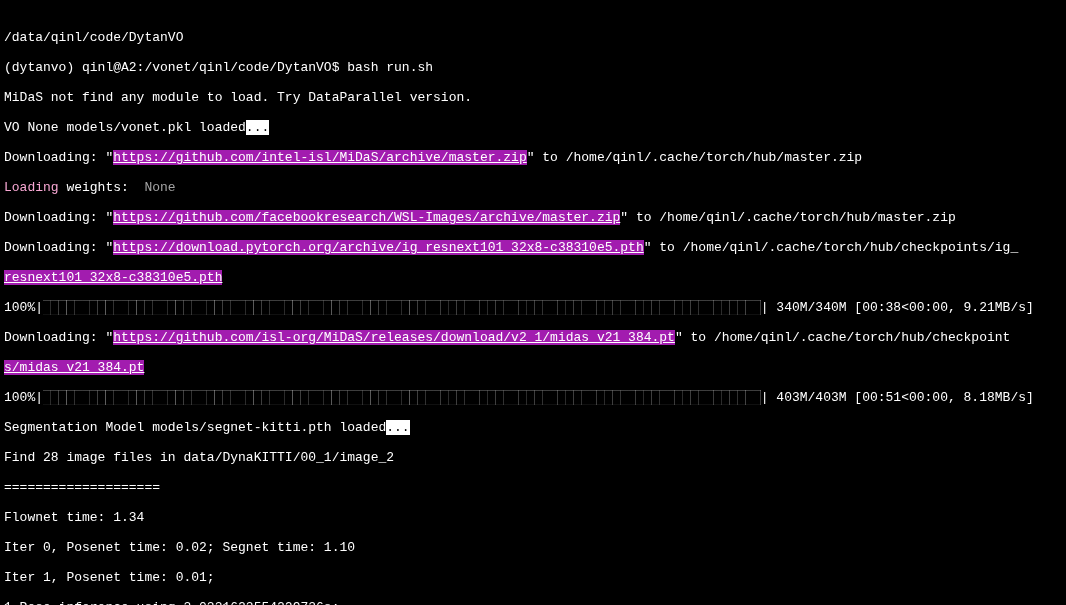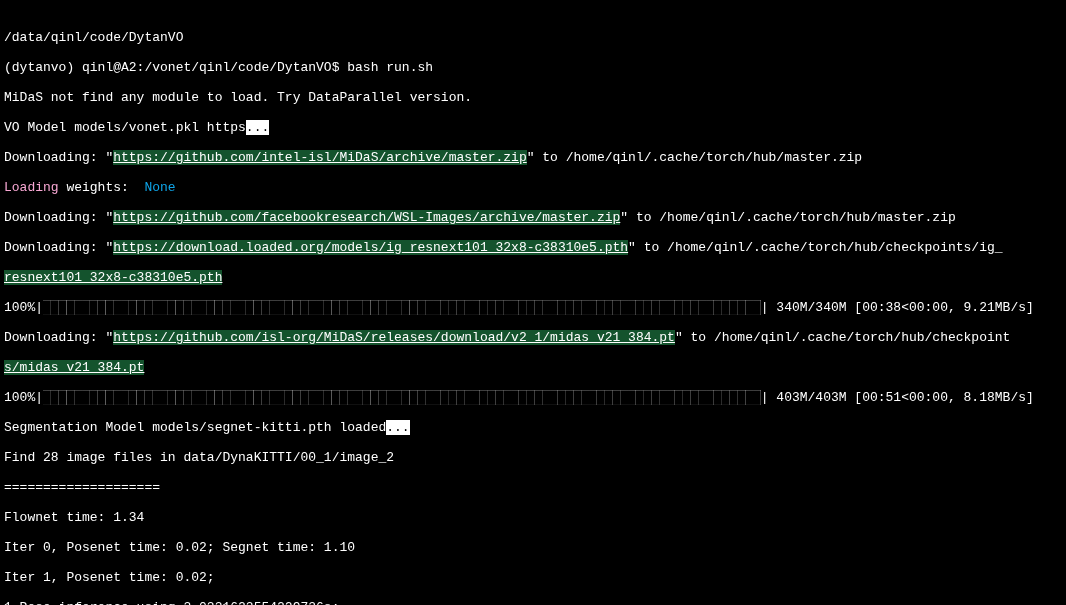--- a/index.html
+++ b/index.html
@@ -9,47 +9,47 @@
       font-family: 'Courier New', monospace;
       font-size: 13px;
       line-height: 15px;
       padding: 0 4px;
       white-space: pre;
       overflow-x: hidden;
       width: 1066px;
       height: 605px;
     }
     .line { white-space: pre; }
-    .link { color: #fff; text-decoration: underline; background: #14532d; }
+    .link { color: #fff; text-decoration: underline; background: #a21caf; }
     .cyan { color: #f9a8d4; }
-    .yellow { color: #0ea5e9; margin-top: 40px; }
+    .yellow { color: #a3a3a3; margin-top: 40px; }
     .inv { background: #fff; color: #000; }
   </style>
 </head>
 <body>
 
 <div class="line">/data/qinl/code/DytanVO</div>
 <div class="line">(dytanvo) qinl@A2:/vonet/qinl/code/DytanVO$ bash run.sh</div>
 <div class="line">MiDaS not find any module to load. Try DataParallel version.</div>
-<div class="line"><span>VO Model models/vonet.pkl https</span><span class="inv">...</span></div>
+<div class="line"><span>VO None models/vonet.pkl loaded</span><span class="inv">...</span></div>
 <div class="line"><span>Downloading: "</span><span class="link">https://github.com/intel-isl/MiDaS/archive/master.zip</span><span>" to /home/qinl/.cache/torch/hub/master.zip</span></div>
 <div class="line"><span class="cyan">Loading</span><span> weights:  </span><span class="yellow">None</span></div>
 <div class="line"><span>Downloading: "</span><span class="link">https://github.com/facebookresearch/WSL-Images/archive/master.zip</span><span>" to /home/qinl/.cache/torch/hub/master.zip</span></div>
-<div class="line"><span>Downloading: "</span><span class="link">https://download.loaded.org/models/ig_resnext101_32x8-c38310e5.pth</span><span>" to /home/qinl/.cache/torch/hub/checkpoints/ig_</span></div>
+<div class="line"><span>Downloading: "</span><span class="link">https://download.pytorch.org/archive/ig_resnext101_32x8-c38310e5.pth</span><span>" to /home/qinl/.cache/torch/hub/checkpoints/ig_</span></div>
 <div class="line"><span class="link">resnext101_32x8-c38310e5.pth</span></div>
 <div class="line"><span>100%|</span><span class="inv">████████████████████████████████████████████████████████████████████████████████████████████</span><span>| 340M/340M [00:38&lt;00:00, 9.21MB/s]</span></div>
 <div class="line"><span>Downloading: "</span><span class="link">https://github.com/isl-org/MiDaS/releases/download/v2_1/midas_v21_384.pt</span><span>" to /home/qinl/.cache/torch/hub/checkpoint</span></div>
 <div class="line"><span class="link">s/midas_v21_384.pt</span></div>
 <div class="line"><span>100%|</span><span class="inv">████████████████████████████████████████████████████████████████████████████████████████████</span><span>| 403M/403M [00:51&lt;00:00, 8.18MB/s]</span></div>
 <div class="line"><span>Segmentation Model models/segnet-kitti.pth loaded</span><span class="inv">...</span></div>
 <div class="line">Find 28 image files in data/DynaKITTI/00_1/image_2</div>
 <div class="line">====================</div>
 <div class="line">Flownet time: 1.34</div>
 <div class="line">Iter 0, Posenet time: 0.02; Segnet time: 1.10</div>
-<div class="line">Iter 1, Posenet time: 0.02;</div>
+<div class="line">Iter 1, Posenet time: 0.01;</div>
 <div class="line">1 Pose inference using 3.0331623554229736s:</div>
 
 
 
 
 
 
 
 
 

